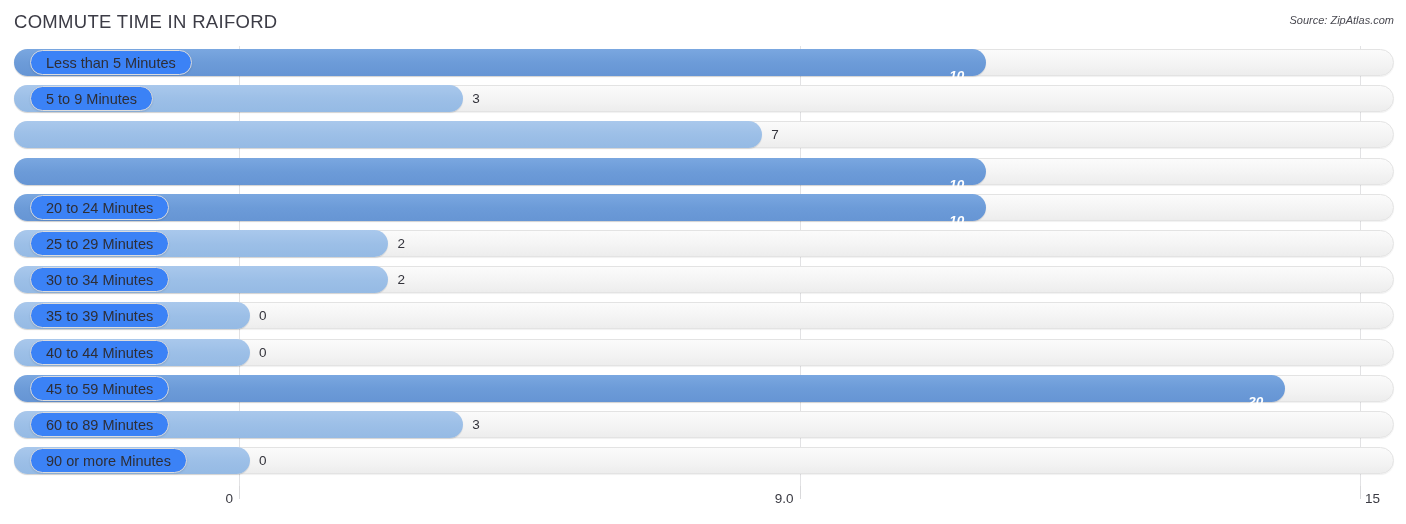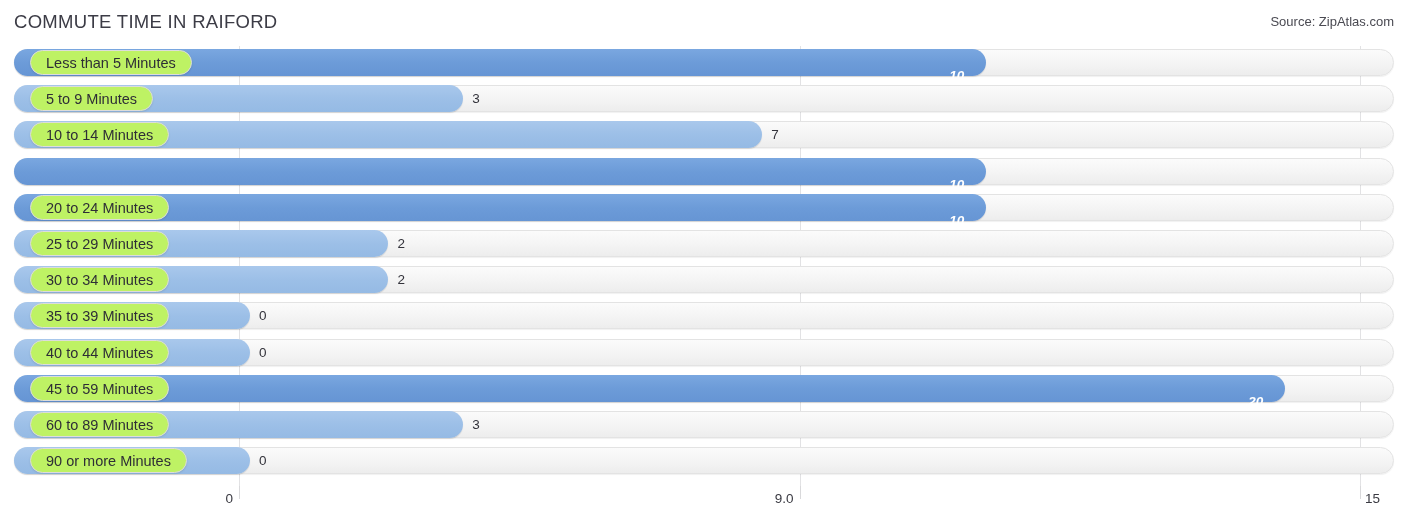--- a/index.html
+++ b/index.html
@@ -29,21 +29,22 @@
     font-size: 18.5px;
     letter-spacing: 0.3px;
     color: #3c3c46;
     font-weight: 400;
     white-space: nowrap;
   }
   #chart-source {
     position: absolute;
     right: 12px;
     top: 14px;
-    font-size: 13px;
+    font-size: 11px;
+    font-style: italic;
     color: #4a4a52;
     white-space: nowrap;
   }
 
   
   #plot {
     position: absolute;
     left: 0;
     top: 46px;
     width: 1406px;
@@ -119,21 +120,21 @@
 
   
   .pill {
     position: absolute;
     left: 30px;
     top: 4px;
     height: 25px;
     line-height: 25px;
     padding: 0 15px;
     border-radius: 13px;
-    background: #bef264;
+    background: #3b82f6;
     border: 1px solid #dcdcdc;
     box-sizing: border-box;
     font-size: 14.5px;
     color: #2e2e36;
     white-space: nowrap;
     box-shadow: 0 1px 2px rgba(0,0,0,0.10);
   }
 
   
   #xaxis {
@@ -181,21 +182,20 @@
     <div class="row" style="top: 36.2px;">
       <div class="track"></div>
       <div class="bar light" style="width: 449.2px;"></div>
       <div class="val-out" style="left: 472.2px;">3</div>
       <div class="pill">5 to 9 Minutes</div>
     </div>
     <div class="row" style="top: 72.4px;">
       <div class="track"></div>
       <div class="bar light" style="width: 748.133px;"></div>
       <div class="val-out" style="left: 771.133px;">7</div>
-      <div class="pill">10 to 14 Minutes</div>
     </div>
     <div class="row" style="top: 108.6px;">
       <div class="track"></div>
       <div class="bar dark" style="width: 972.333px;"></div>
       <div class="val-in" style="left: 14px; width: 950.333px;">10</div>
     </div>
     <div class="row" style="top: 144.8px;">
       <div class="track"></div>
       <div class="bar dark" style="width: 972.333px;"></div>
       <div class="val-in" style="left: 14px; width: 950.333px;">10</div>

